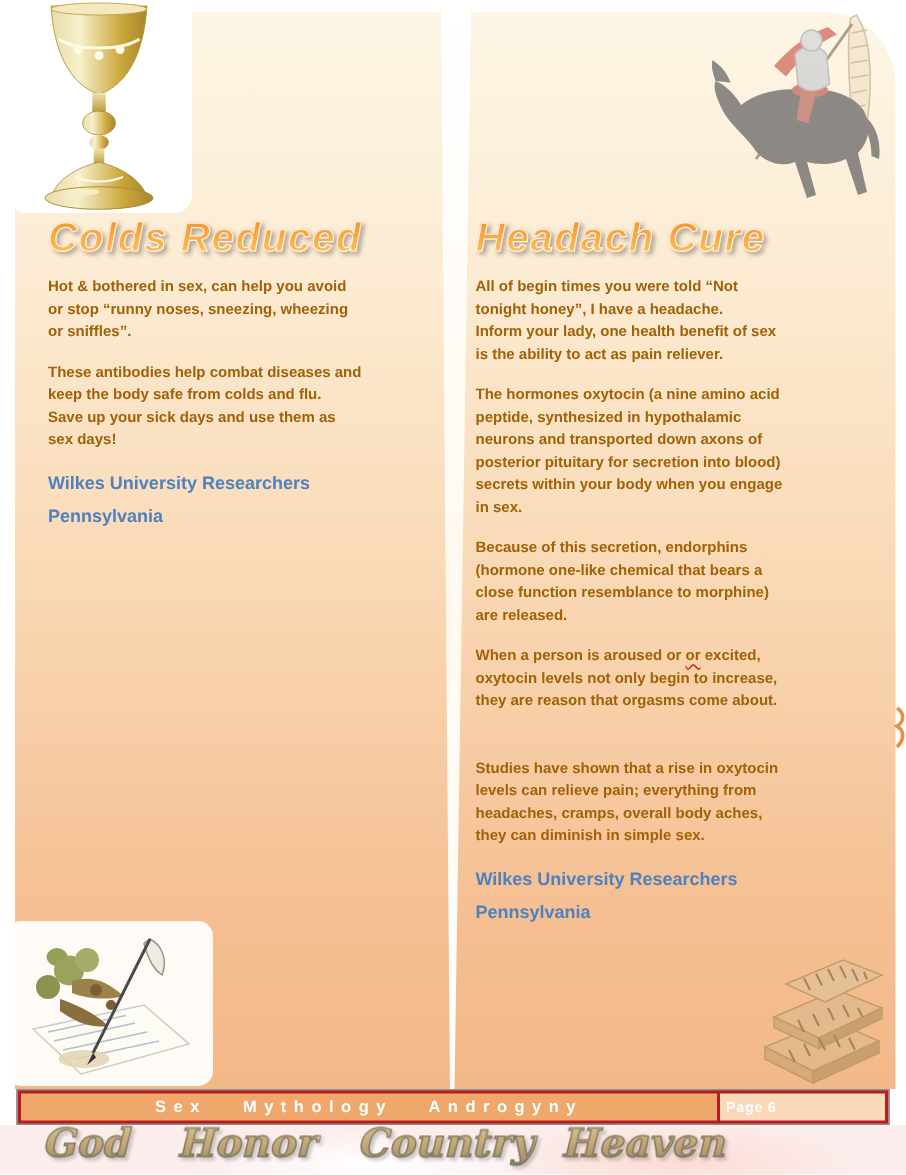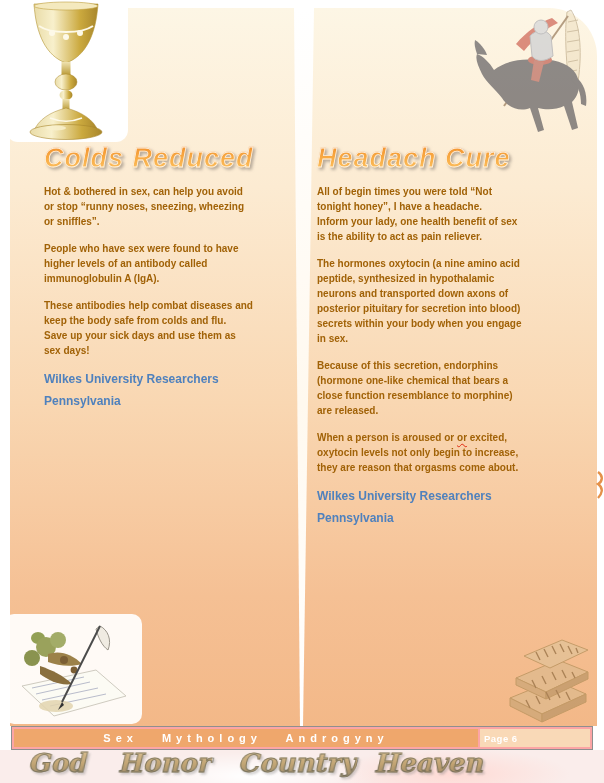--- a/index.html
+++ b/index.html
@@ -28,21 +28,21 @@
   .blob.b2{left:330px;top:748px;width:240px;height:52px;background:radial-gradient(closest-side,#FFDAD4,rgba(255,218,212,0));}
   
   .deco{position:absolute;}
   .deco-chalice{left:6px;top:0;width:122px;height:142px;background:#FFFFFF;border-radius:0 0 12px 12px;}
   .deco-hussar{left:468px;top:2px;width:132px;height:136px;opacity:.55;}
   .deco-quill{left:4px;top:614px;width:138px;height:110px;background:rgba(255,255,255,.92);border-radius:10px;}
   .deco-tablets{left:492px;top:622px;width:108px;height:112px;opacity:.6;}
   .deco-edgemark{left:596px;top:470px;width:10px;height:30px;opacity:.85;}
   
   .col{position:absolute;top:142px;}
-  .col-left{left:32px;width:268px;margin-left:12px;}
+  .col-left{left:32px;width:268px;}
   .col-right{left:317px;width:282px;}
   .panel-title{
     font-style:italic;font-weight:bold;font-size:27px;line-height:32px;letter-spacing:1px;
     background:linear-gradient(180deg,#F08A28 0%,#F9AE47 55%,#FDC66B 100%);
     -webkit-background-clip:text;background-clip:text;color:transparent;
     -webkit-text-stroke:0.8px rgba(255,255,255,.85);
     filter:drop-shadow(2px 2px 1.5px rgba(125,115,105,.55));
     margin:0 0 10px 0;
   }
   .body{
@@ -54,21 +54,21 @@
   .typo{text-decoration:underline wavy #E02A12;text-decoration-thickness:1px;text-underline-offset:2px;text-align:center;}
   .gap-before{margin-top:30px;}
   .credit{
     margin:4px 0 0 0;
     font-size:12px;font-weight:bold;line-height:18px;
     color:#4F81BD;white-space:pre-line;
   }
   
   .footer-bar{
     position:absolute;left:11px;top:726px;width:582px;height:24px;
-    box-sizing:border-box;border:1px solid #8F8F8F;background:#fca5a5;
+    box-sizing:border-box;border:1px solid #8F8F8F;background:#b91c1c;
     display:flex;gap:2px;padding:2px;
   }
   .bar-main{
     width:464px;background:#EFA76C;color:#FFFFFF;
     font-size:11px;font-weight:bold;letter-spacing:5px;word-spacing:16px;
     display:flex;align-items:center;justify-content:center;
   }
   .bar-page{
     flex:1;background:#F9D9B7;color:#FFFFFF;
     font-size:9.5px;font-weight:bold;letter-spacing:.5px;
@@ -184,23 +184,20 @@
   <svg width="10" height="30" viewBox="0 0 10 30">
     <path d="M2,2 C8,6 6,12 2,14 C8,18 6,24 2,28" fill="none" stroke="#E07E2A" stroke-width="2.4"></path>
   </svg>
 </div>
 
 <div class="col col-left">
   <div class="panel-title">Colds Reduced</div>
   <p class="body">Hot &amp; bothered in sex, can help you avoid
 or stop “runny noses, sneezing, wheezing
 or sniffles”.</p>
-  <p class="body">People who have sex were found to have
-higher levels of an antibody called
-immunoglobulin A (IgA).</p>
   <p class="body">These antibodies help combat diseases and
 keep the body safe from colds and flu.
 Save up your sick days and use them as
 sex days!</p>
   <p class="credit">Wilkes University Researchers</p>
   <p class="credit">Pennsylvania</p>
 </div>
 
 <div class="col col-right">
   <div class="panel-title">Headach Cure</div>
@@ -214,20 +211,24 @@
 posterior pituitary for secretion into blood)
 secrets within your body when you engage
 in sex.</p>
   <p class="body">Because of this secretion, endorphins
 (hormone one-like chemical that bears a
 close function resemblance to morphine)
 are released.</p>
   <p class="body"><span>When a person is aroused or </span><span class="typo">or</span><span> excited,
 oxytocin levels not only begin to increase,
 they are reason that orgasms come about.</span></p>
+  <p class="body gap-before">Studies have shown that a rise in oxytocin
+levels can relieve pain; everything from
+headaches, cramps, overall body aches,
+they can diminish in simple sex.</p>
   <p class="credit">Wilkes University Researchers</p>
   <p class="credit">Pennsylvania</p>
 </div>
 
 <div class="footer-bar">
   <div class="bar-main">Sex Mythology Androgyny</div>
   <div class="bar-page">Page 6</div>
 </div>
 
 <div class="motto-word m-god">God</div>

